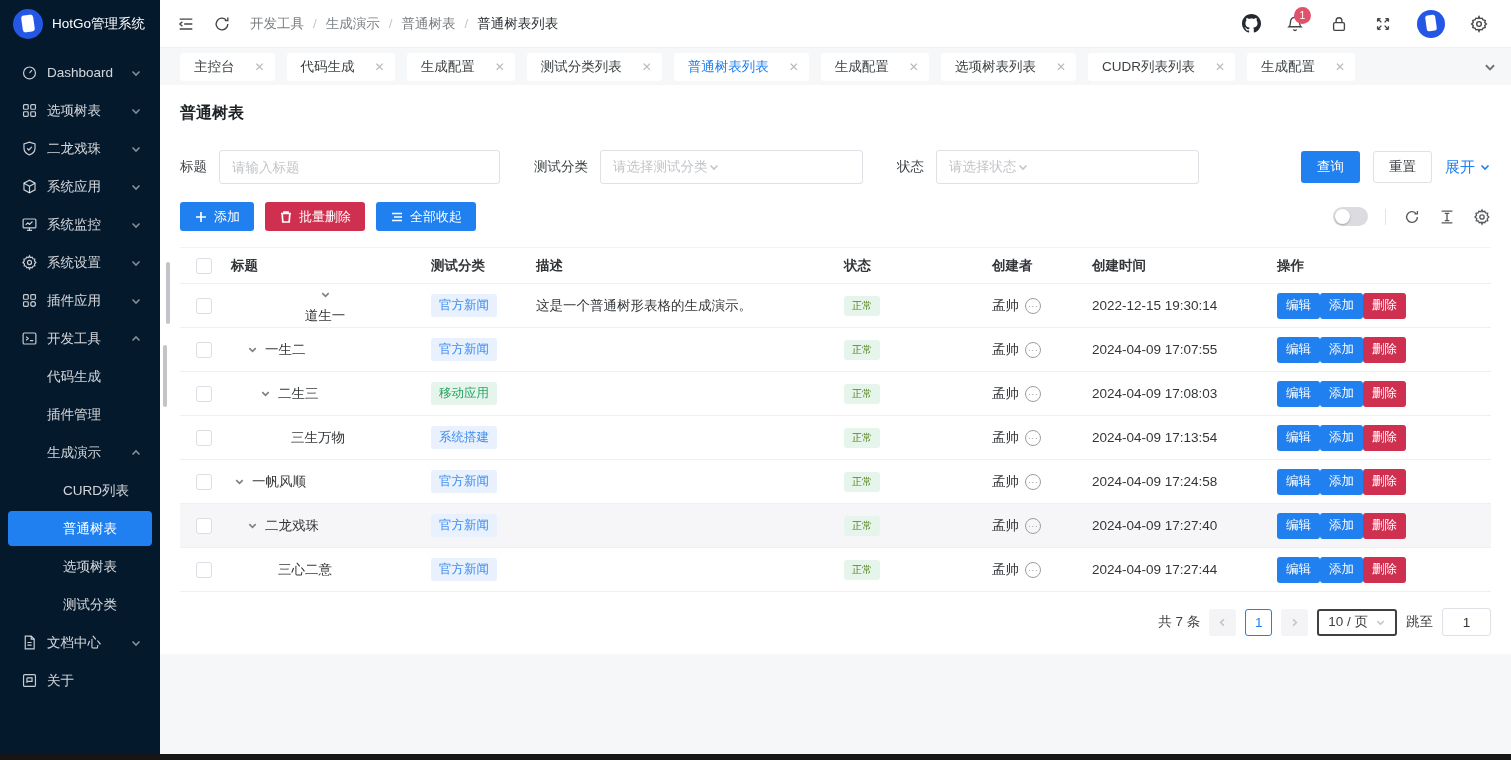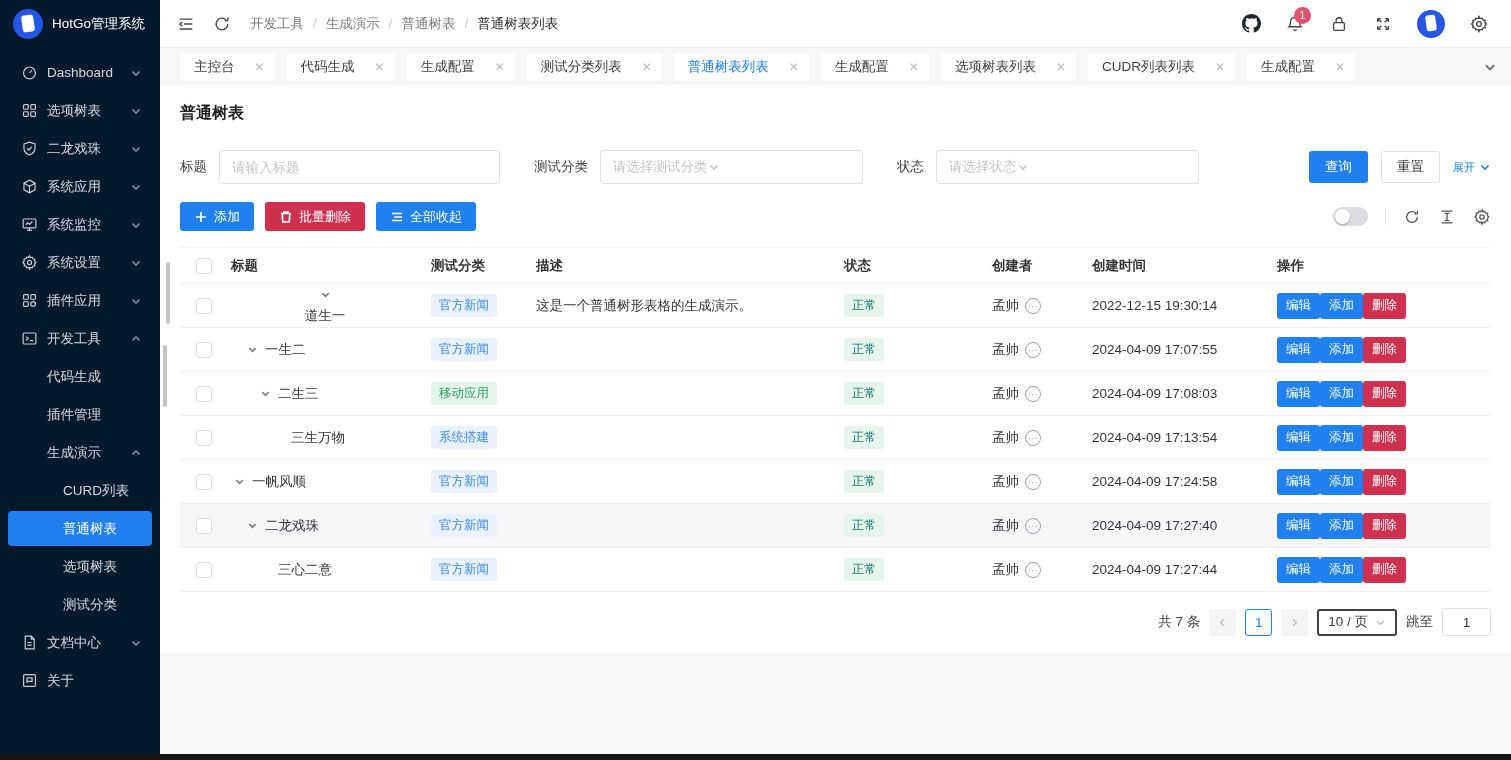--- a/index.html
+++ b/index.html
@@ -60,21 +60,21 @@
   .f-input, .f-select { height:34px; border:1px solid #e0e0e6; border-radius:3px; background:#fff; display:flex; align-items:center; padding:0 12px; font-size:13.5px; }
   .f-input input { border:none; outline:none; width:100%; font-size:13.5px; font-family:inherit; color:#333; }
   .f-input input::placeholder, .placeholder { color:#c2c5c9; }
   .f-input { width:281px; }
   .f-select { width:263px; justify-content:flex-start; cursor:pointer; }
   .f-select svg { width:12px; height:12px; stroke:#c2c5c9; fill:none; stroke-width:1.6; }
   .f-actions { margin-left:auto; display:flex; align-items:center; gap:13px; }
   .btn { height:32px; border-radius:3px; font-size:13.5px; display:inline-flex; align-items:center; justify-content:center; padding:0 15px; cursor:pointer; border:1px solid transparent; font-family:inherit; }
   .btn-primary { background:#2080f0; color:#fff; }
   .btn-plain { background:#fff; color:#3d4144; border-color:#e0e0e6; }
-  .link-expand { color:#2080f0; font-size:11px; display:flex; align-items:center; gap:4px; cursor:pointer; }
+  .link-expand { color:#2080f0; font-size:15px; display:flex; align-items:center; gap:4px; cursor:pointer; }
   .link-expand svg { width:12px; height:12px; stroke:#2080f0; fill:none; stroke-width:1.7; }
 
   .action-row { display:flex; align-items:center; margin-bottom:16px; }
   .btn-sm { height:29px; padding:0 13px; font-size:13px; gap:6px; }
   .btn-danger { background:#d03050; color:#fff; }
   .action-row .btn { margin-right:11px; }
   .btn .bicon svg { width:14px; height:14px; stroke:#fff; fill:none; stroke-width:1.7; display:block; }
   .ar-right { margin-left:auto; display:flex; align-items:center; gap:17px; }
   .toggle { width:35px; height:19px; border-radius:10px; background:#dbdbe0; position:relative; cursor:pointer; }
   .toggle::after { content:""; position:absolute; left:2px; top:2px; width:15px; height:15px; border-radius:50%; background:#fff; box-shadow:0 1px 2px rgba(0,0,0,0.25); }
@@ -89,21 +89,21 @@
   .trow.hl { background:#f6f6f9; }
   .tcell { padding:0 6px; font-size:13.5px; color:#333639; display:flex; align-items:center; }
   .cb { width:16px; height:16px; border:1px solid #dcdce2; border-radius:3px; background:#fff; margin-left:10px; cursor:pointer; }
   .title-cell { gap:5px; }
   .tree-chevron { width:16px; height:16px; display:flex; align-items:center; justify-content:center; cursor:pointer; flex-shrink:0; }
   .tree-chevron svg { width:11px; height:11px; stroke:#7d8184; fill:none; stroke-width:1.8; }
   .tree-spacer { width:16px; flex-shrink:0; }
   .tag { font-size:12.5px; border-radius:3px; padding:3px 8px; white-space:nowrap; }
   .tag-blue { background:#e8f1fd; color:#3e8ef0; }
   .tag-green { background:#e6f5ec; color:#2aa263; }
-  .status-tag { background:#e6f5ec; color:#0f766e; font-size:12px; border-radius:3px; padding:3px 8px; }
+  .status-tag { background:#e6f5ec; color:#4d7c0f; font-size:10px; border-radius:3px; padding:3px 8px; }
   .creator { display:flex; align-items:center; gap:6px; }
   .creator .dots { width:16px; height:16px; border-radius:50%; border:1px solid #9b9ea2; color:#9b9ea2; font-size:9px; display:flex; align-items:center; justify-content:center; letter-spacing:0.5px; cursor:pointer; }
   .op-btn { height:26px; border-radius:3px; padding:0 9px; font-size:12.5px; color:#fff; display:inline-flex; align-items:center; cursor:pointer; border:none; font-family:inherit; }
   .op-edit, .op-add { background:#2080f0; }
   .op-del { background:#d03050; }
 
   
   .pagination { display:flex; align-items:center; justify-content:flex-end; gap:9px; margin-top:16px; font-size:13.5px; color:#3d4144; }
   .pg-box { height:27px; min-width:27px; border-radius:3px; display:flex; align-items:center; justify-content:center; cursor:pointer; }
   .pg-arrow { background:#f4f4f7; }

